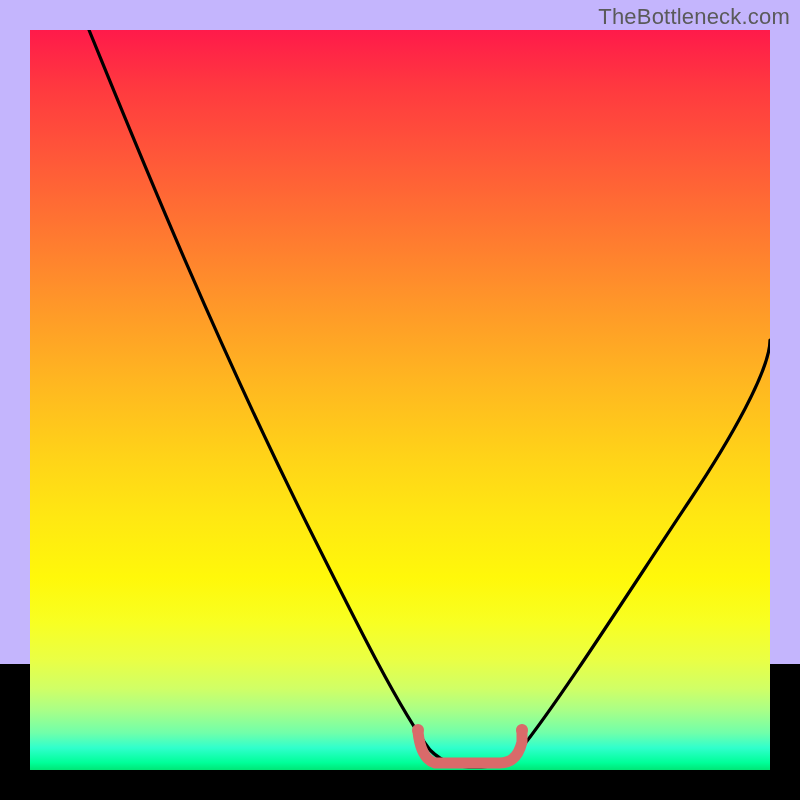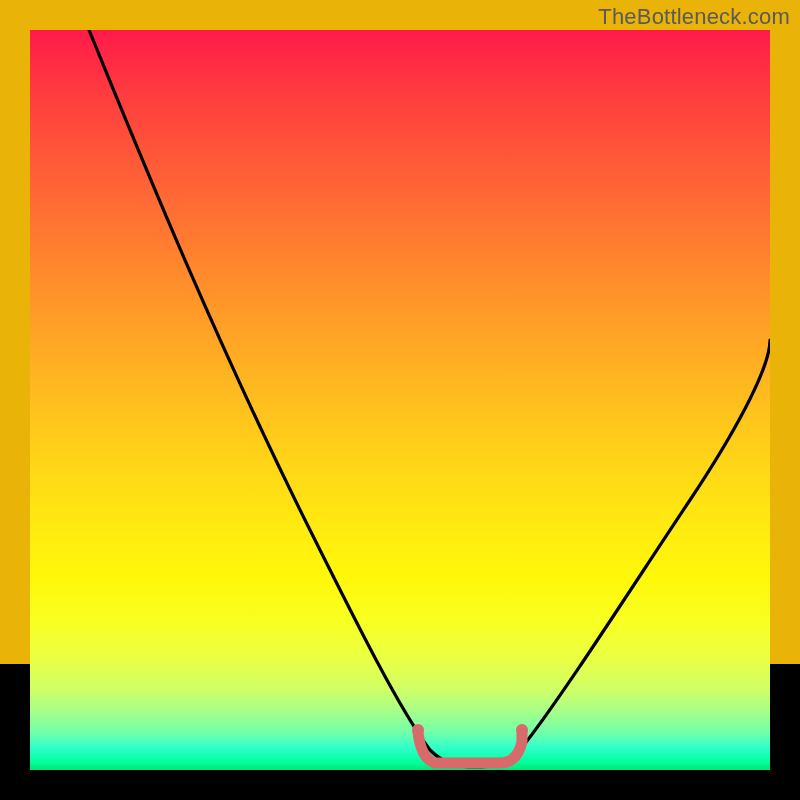--- a/index.html
+++ b/index.html
@@ -8,21 +8,21 @@
     width: 800px;
     height: 800px;
     overflow: hidden;
     background: #000;
     font-family: Arial, Helvetica, sans-serif;
   }
   .frame {
     position: relative;
     width: 800px;
     height: 664px;
-    background: #eab308;
+    background: #c4b5fd;
   }
   .plot {
     position: absolute;
     left: 30px;
     top: 30px;
     width: 740px;
     height: 740px;
     background: linear-gradient(to bottom,
       #ff1a4a 0%,
       #ff3a3f 8%,

